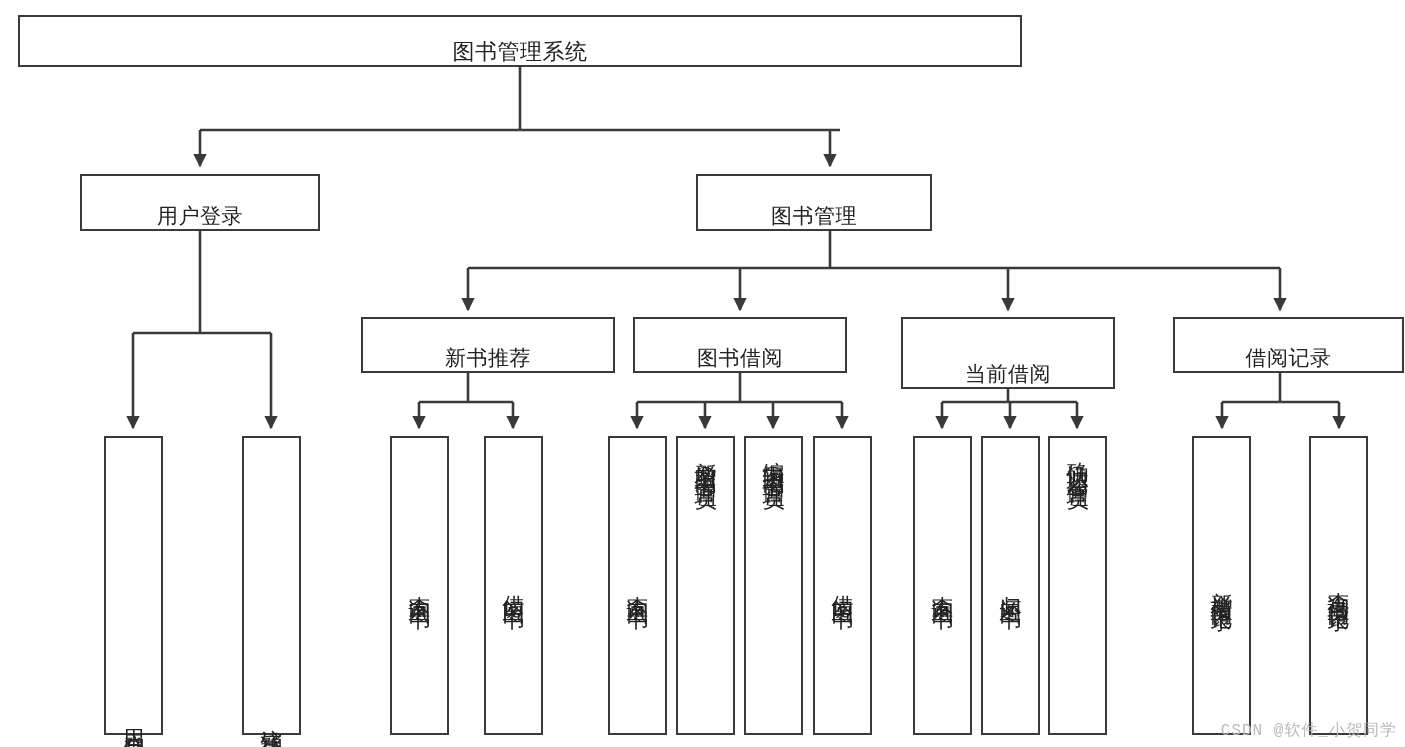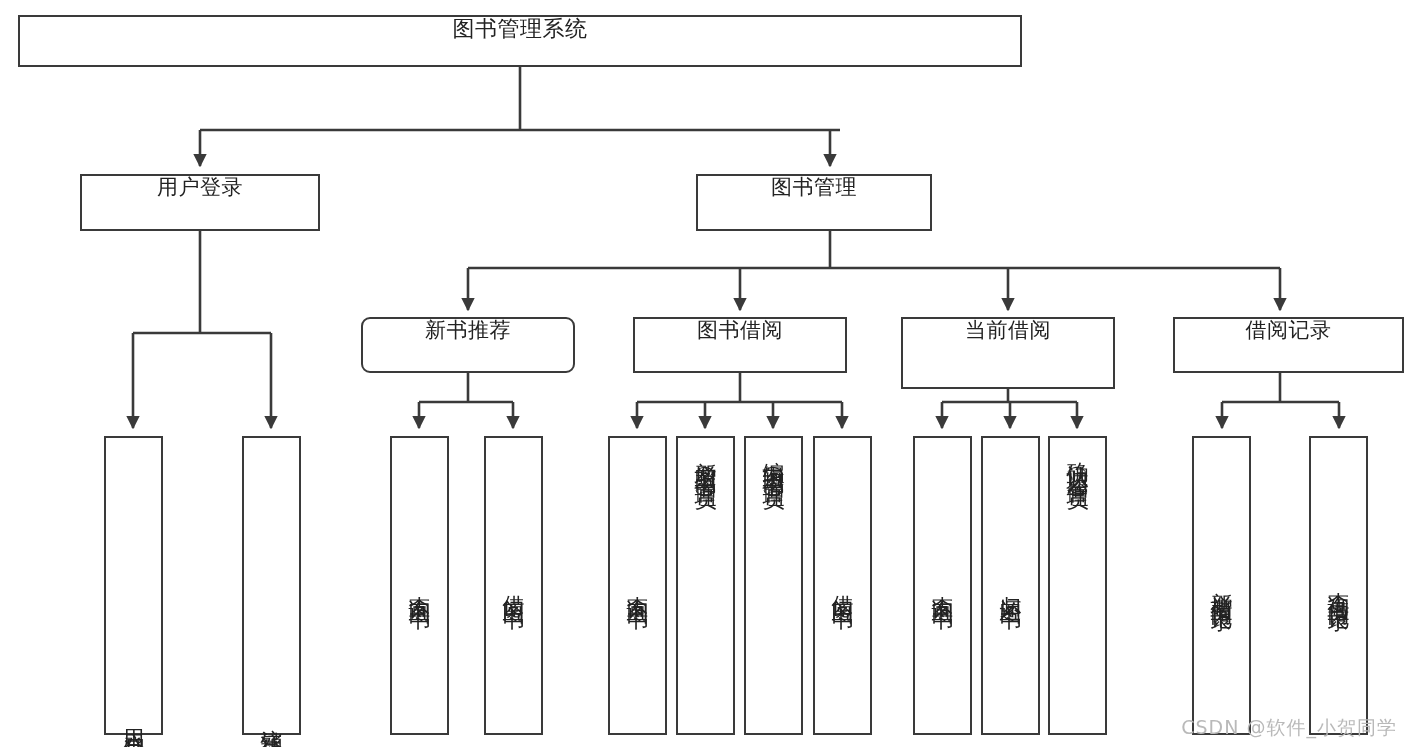--- a/index.html
+++ b/index.html
@@ -25,21 +25,21 @@
     width: 1405px;
     height: 747px;
     pointer-events: none;
   }
   .node {
     position: absolute;
     box-sizing: border-box;
     background: #ffffff;
     border: 2px solid #3a3a3a;
     display: flex;
-    align-items: flex-start;
+    align-items: flex-end;
     justify-content: center;
     color: #222222;
     z-index: 2;
   }
   .node-label {
     display: block;
     line-height: 1.12;
     letter-spacing: 0.5px;
     white-space: nowrap;
   }
@@ -67,25 +67,26 @@
   .node.vert.align-bottom {
     align-items: flex-end;
   }
   .node.vert.align-top {
     align-items: flex-start;
   }
   #watermark {
     position: absolute;
     right: 8px;
     bottom: 6px;
-    font-size: 19px;
+    font-size: 16px;
     color: #b9b9b9;
     letter-spacing: 1px;
     z-index: 5;
     white-space: nowrap;
+    font-family: Liberation Mono, monospace;
   }
 </style>
 </head>
 <body>
 
 <div id="diagram-root">
 
   <svg id="edge-layer" viewBox="0 0 1405 747" xmlns="http://www.w3.org/2000/svg">
     <defs>
       <marker id="arrow" viewBox="0 0 10 10" refX="9" refY="5" markerWidth="5.2" markerHeight="5.2" orient="auto-start-reverse">
@@ -153,21 +154,21 @@
   </div>
 
   <div class="node horiz" style="left:80px; top:174px; width:240px; height:57px;">
     <span class="node-label">用户登录</span>
   </div>
 
   <div class="node horiz" style="left:696px; top:174px; width:236px; height:57px;">
     <span class="node-label">图书管理</span>
   </div>
 
-  <div class="node horiz" style="left:361px; top:317px; width:214px; height:56px;border-radius:9px;">
+  <div class="node horiz" style="left:361px; top:317px; width:254px; height:56px;">
     <span class="node-label">新书推荐</span>
   </div>
 
   <div class="node horiz" style="left:633px; top:317px; width:214px; height:56px;">
     <span class="node-label">图书借阅</span>
   </div>
 
   <div class="node horiz" style="left:901px; top:317px; width:214px; height:72px;">
     <span class="node-label">当前借阅</span>
   </div>

